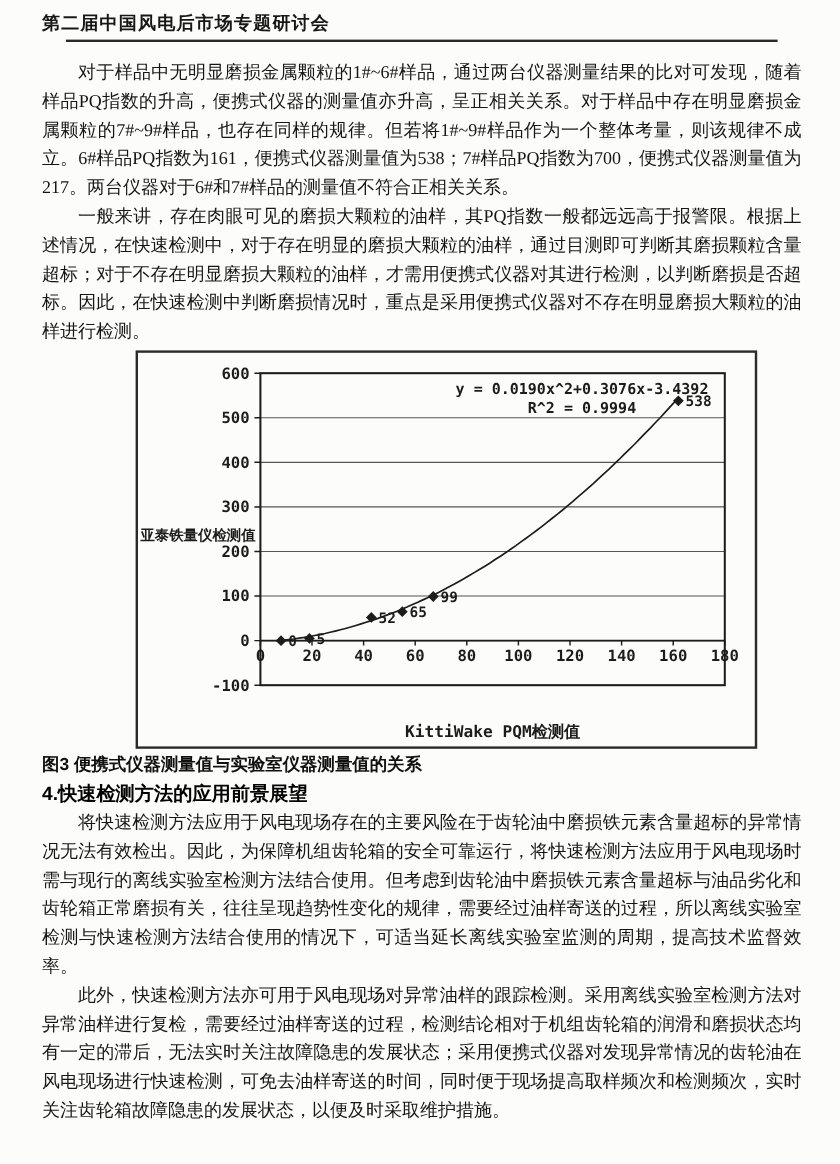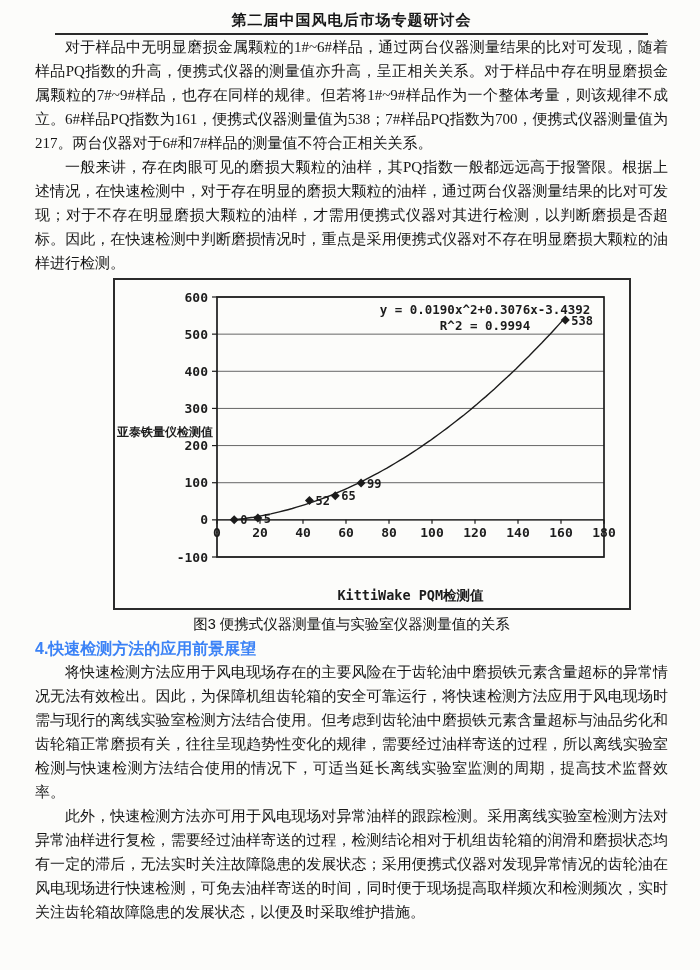--- a/index.html
+++ b/index.html
@@ -8,79 +8,77 @@
     width:700px;height:970px;
     margin:0 auto;
     background:#fcfcfa;
     color:#1b1b1b;
     font-family:"Liberation Serif","DejaVu Serif",serif;
     overflow:hidden;
     box-sizing:border-box;
     padding:10px 32px 0 35px;
   }
   .hdr{
-    text-align:center;
     font-size:15px;
     font-weight:600;
     letter-spacing:1px;
     height:20px;line-height:20px;
     color:#171717;
   }
   .hdr-rule{
     margin:3px 20px 0 20px;
     height:2px;
     background:#2a2a2a;
     border:none;
   }
   .body-par{
     margin:0;
     font-size:15px;
     line-height:24px;
     text-align:justify;
     text-indent:2em;
     color:#161616;
   }
-  .body-par.first{}
+  .body-par.first{margin-top:14px;}
   .figure-box{
     box-sizing:border-box;
     width:518px;
     height:332px;
     margin:3px 0 0 78px;
     border:2px solid #2b2b2b;
     background:#fcfcfa;
   }
   .figure-caption{
     margin-top:4px;
-    text-align:center;
     font-family:"Liberation Sans","DejaVu Sans",sans-serif;
     font-size:14.5px;
-    font-weight:normal;
+    font-weight:bold;
     color:#111;
     height:20px;line-height:20px;
   }
   .section-heading{
     margin:4px 0 0 0;
     font-family:"Liberation Sans","DejaVu Sans",sans-serif;
     font-size:16px;
     font-weight:bold;
-    color:#3b82f6;
+    color:#000000;
     height:22px;line-height:22px;
   }
   svg text{user-select:none;}
 </style>
 </head>
 <body>
 
 <div class="page">
 
   <div class="hdr">第二届中国风电后市场专题研讨会</div>
   <div class="hdr-rule"></div>
 
   <p class="body-par first">对于样品中无明显磨损金属颗粒的1#~6#样品，通过两台仪器测量结果的比对可发现，随着样品PQ指数的升高，便携式仪器的测量值亦升高，呈正相关关系。对于样品中存在明显磨损金属颗粒的7#~9#样品，也存在同样的规律。但若将1#~9#样品作为一个整体考量，则该规律不成立。6#样品PQ指数为161，便携式仪器测量值为538；7#样品PQ指数为700，便携式仪器测量值为217。两台仪器对于6#和7#样品的测量值不符合正相关关系。</p>
-  <p class="body-par">一般来讲，存在肉眼可见的磨损大颗粒的油样，其PQ指数一般都远远高于报警限。根据上述情况，在快速检测中，对于存在明显的磨损大颗粒的油样，通过两台仪器测量结果的比对可发现；对于不存在明显磨损大颗粒的油样，才需用便携式仪器对其进行检测，以判断磨损是否超标。因此，在快速检测中判断磨损情况时，重点是采用便携式仪器对不存在明显磨损大颗粒的油样进行检测。</p>
+  <p class="body-par">一般来讲，存在肉眼可见的磨损大颗粒的油样，其PQ指数一般都远远高于报警限。根据上述情况，在快速检测中，对于存在明显的磨损大颗粒的油样，通过目测即可判断其磨损颗粒含量超标；对于不存在明显磨损大颗粒的油样，才需用便携式仪器对其进行检测，以判断磨损是否超标。因此，在快速检测中判断磨损情况时，重点是采用便携式仪器对不存在明显磨损大颗粒的油样进行检测。</p>
 
   <div class="figure-box">
     <svg id="chart-svg" width="514" height="328" viewBox="0 0 514 328" xmlns="http://www.w3.org/2000/svg">
         <line x1="102" y1="277" x2="489" y2="277" stroke="#555555" stroke-width="0.9"></line>
         <line x1="97" y1="277" x2="102" y2="277" stroke="#1c1c1c" stroke-width="1.2"></line>
         <text x="93" y="281.5" text-anchor="end" fill="#1c1c1c" font-family="&quot;DejaVu Sans Mono&quot;,monospace" font-size="13px" font-weight="bold">-100</text>
         <line x1="102" y1="239.85714285714286" x2="489" y2="239.85714285714286" stroke="#555555" stroke-width="0.9"></line>
         <line x1="97" y1="239.85714285714286" x2="102" y2="239.85714285714286" stroke="#1c1c1c" stroke-width="1.2"></line>
         <text x="93" y="244.35714285714286" text-anchor="end" fill="#1c1c1c" font-family="&quot;DejaVu Sans Mono&quot;,monospace" font-size="13px" font-weight="bold">0</text>
         <line x1="102" y1="202.71428571428572" x2="489" y2="202.71428571428572" stroke="#555555" stroke-width="0.9"></line>

